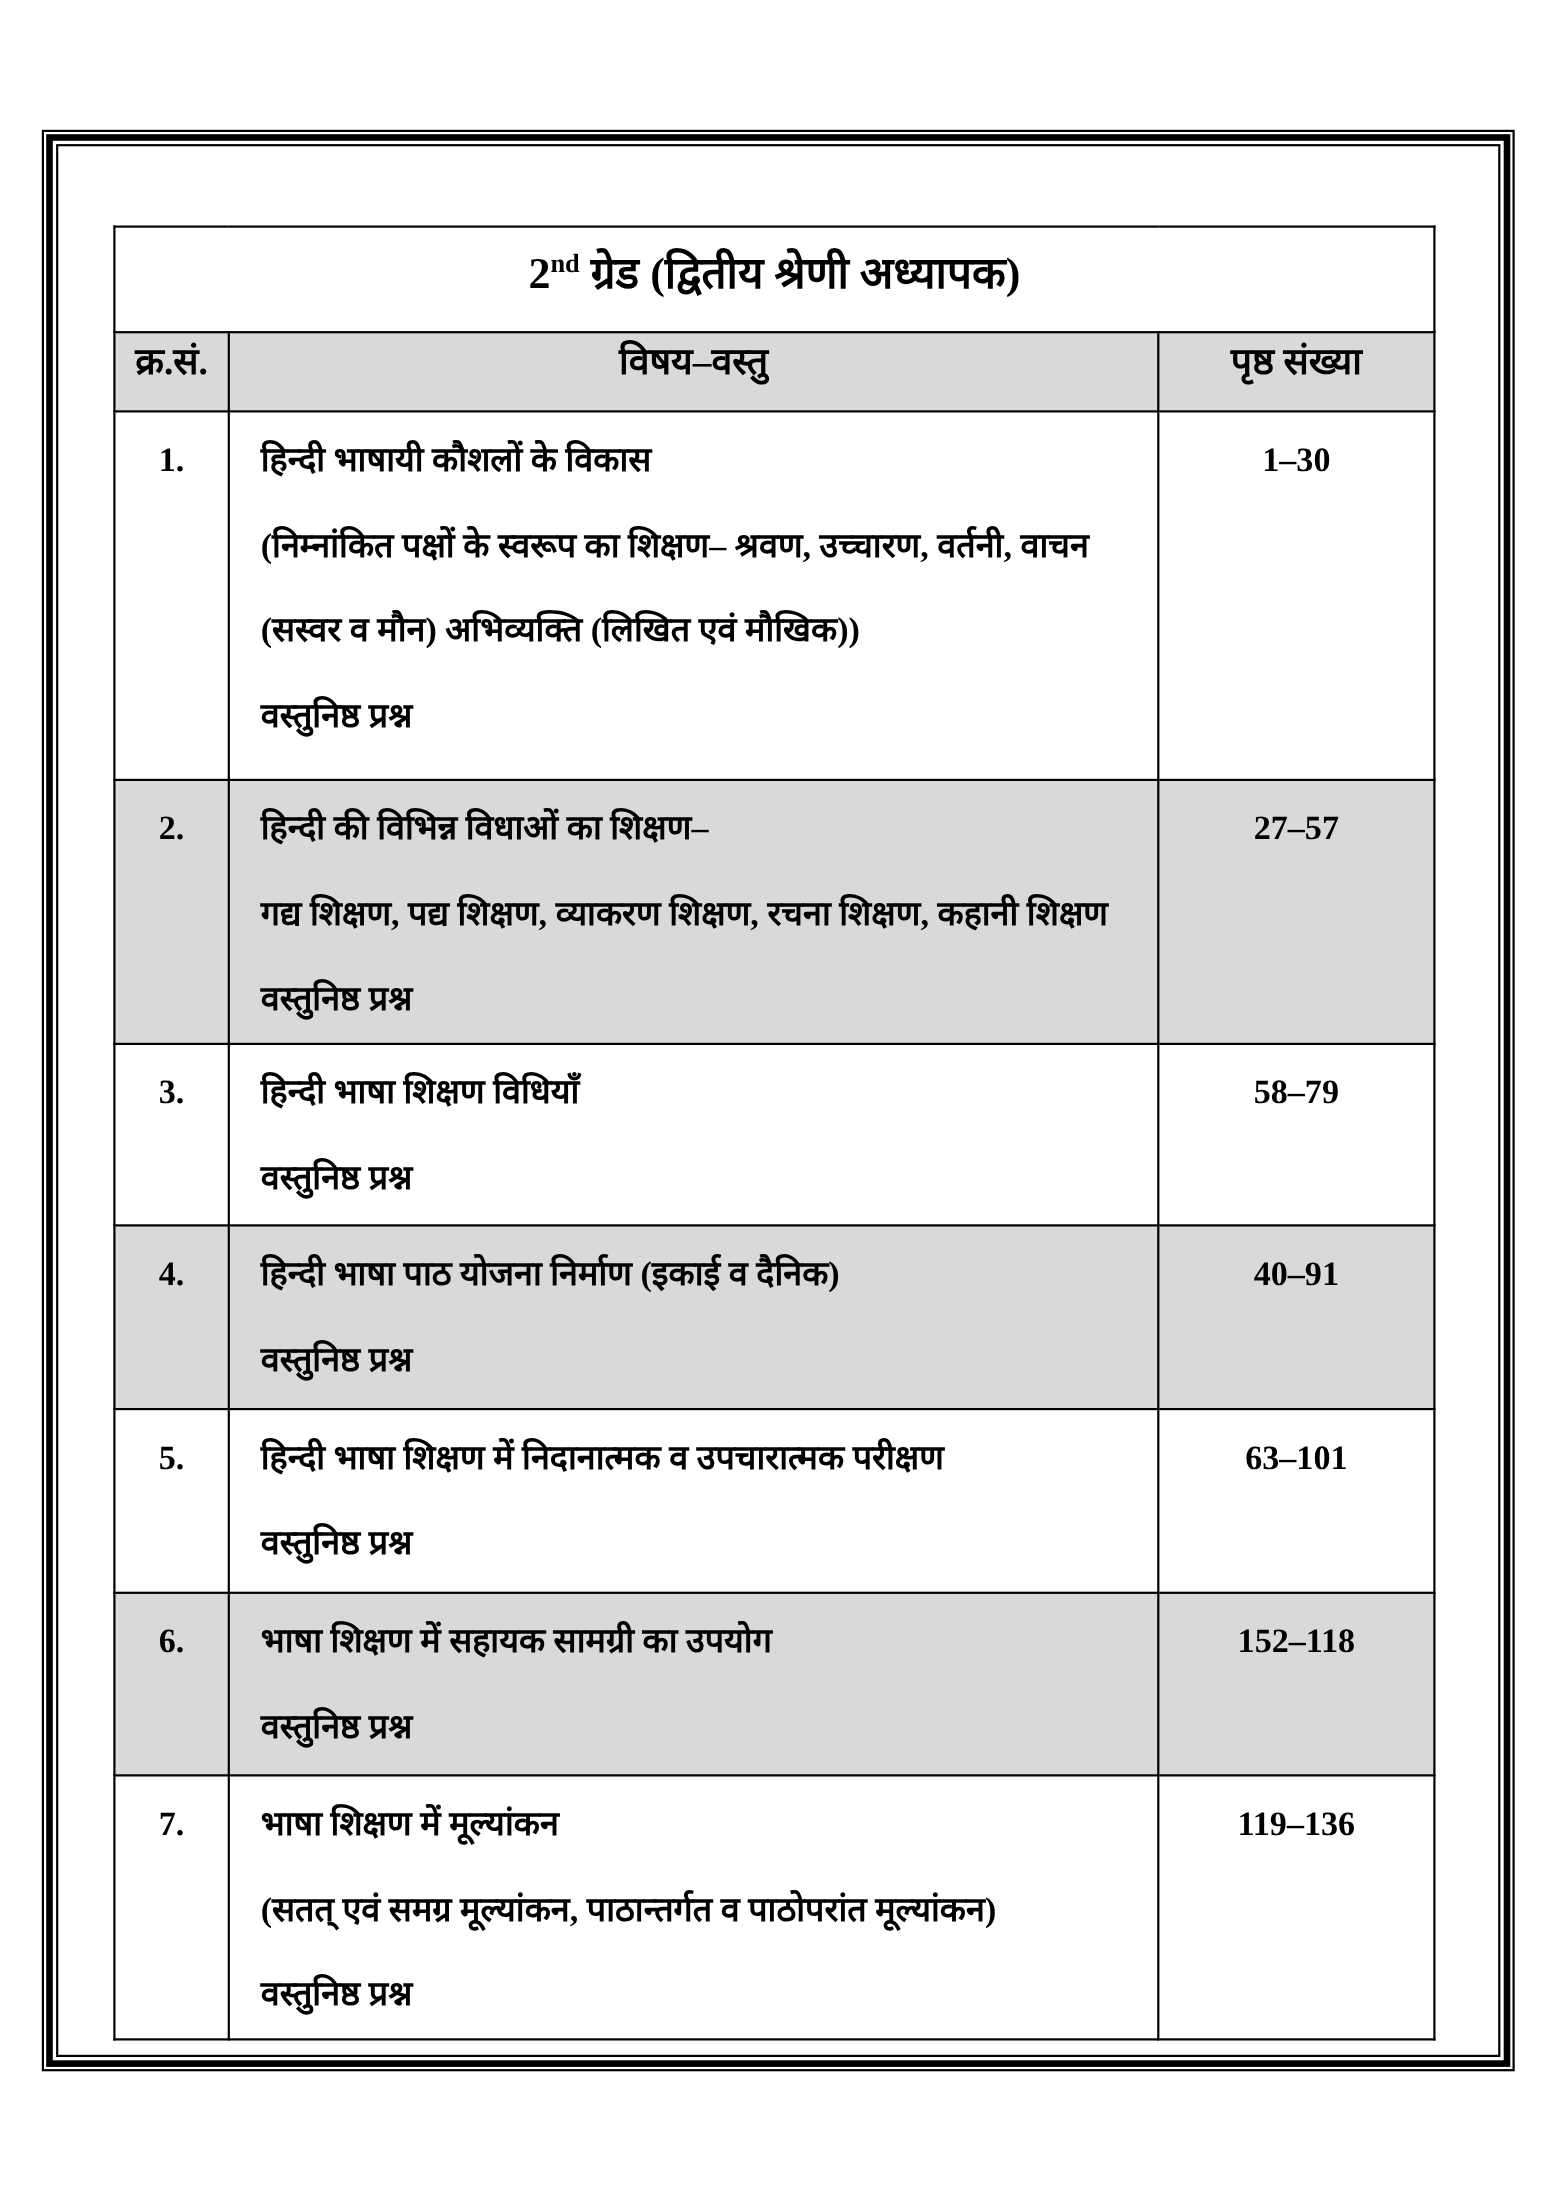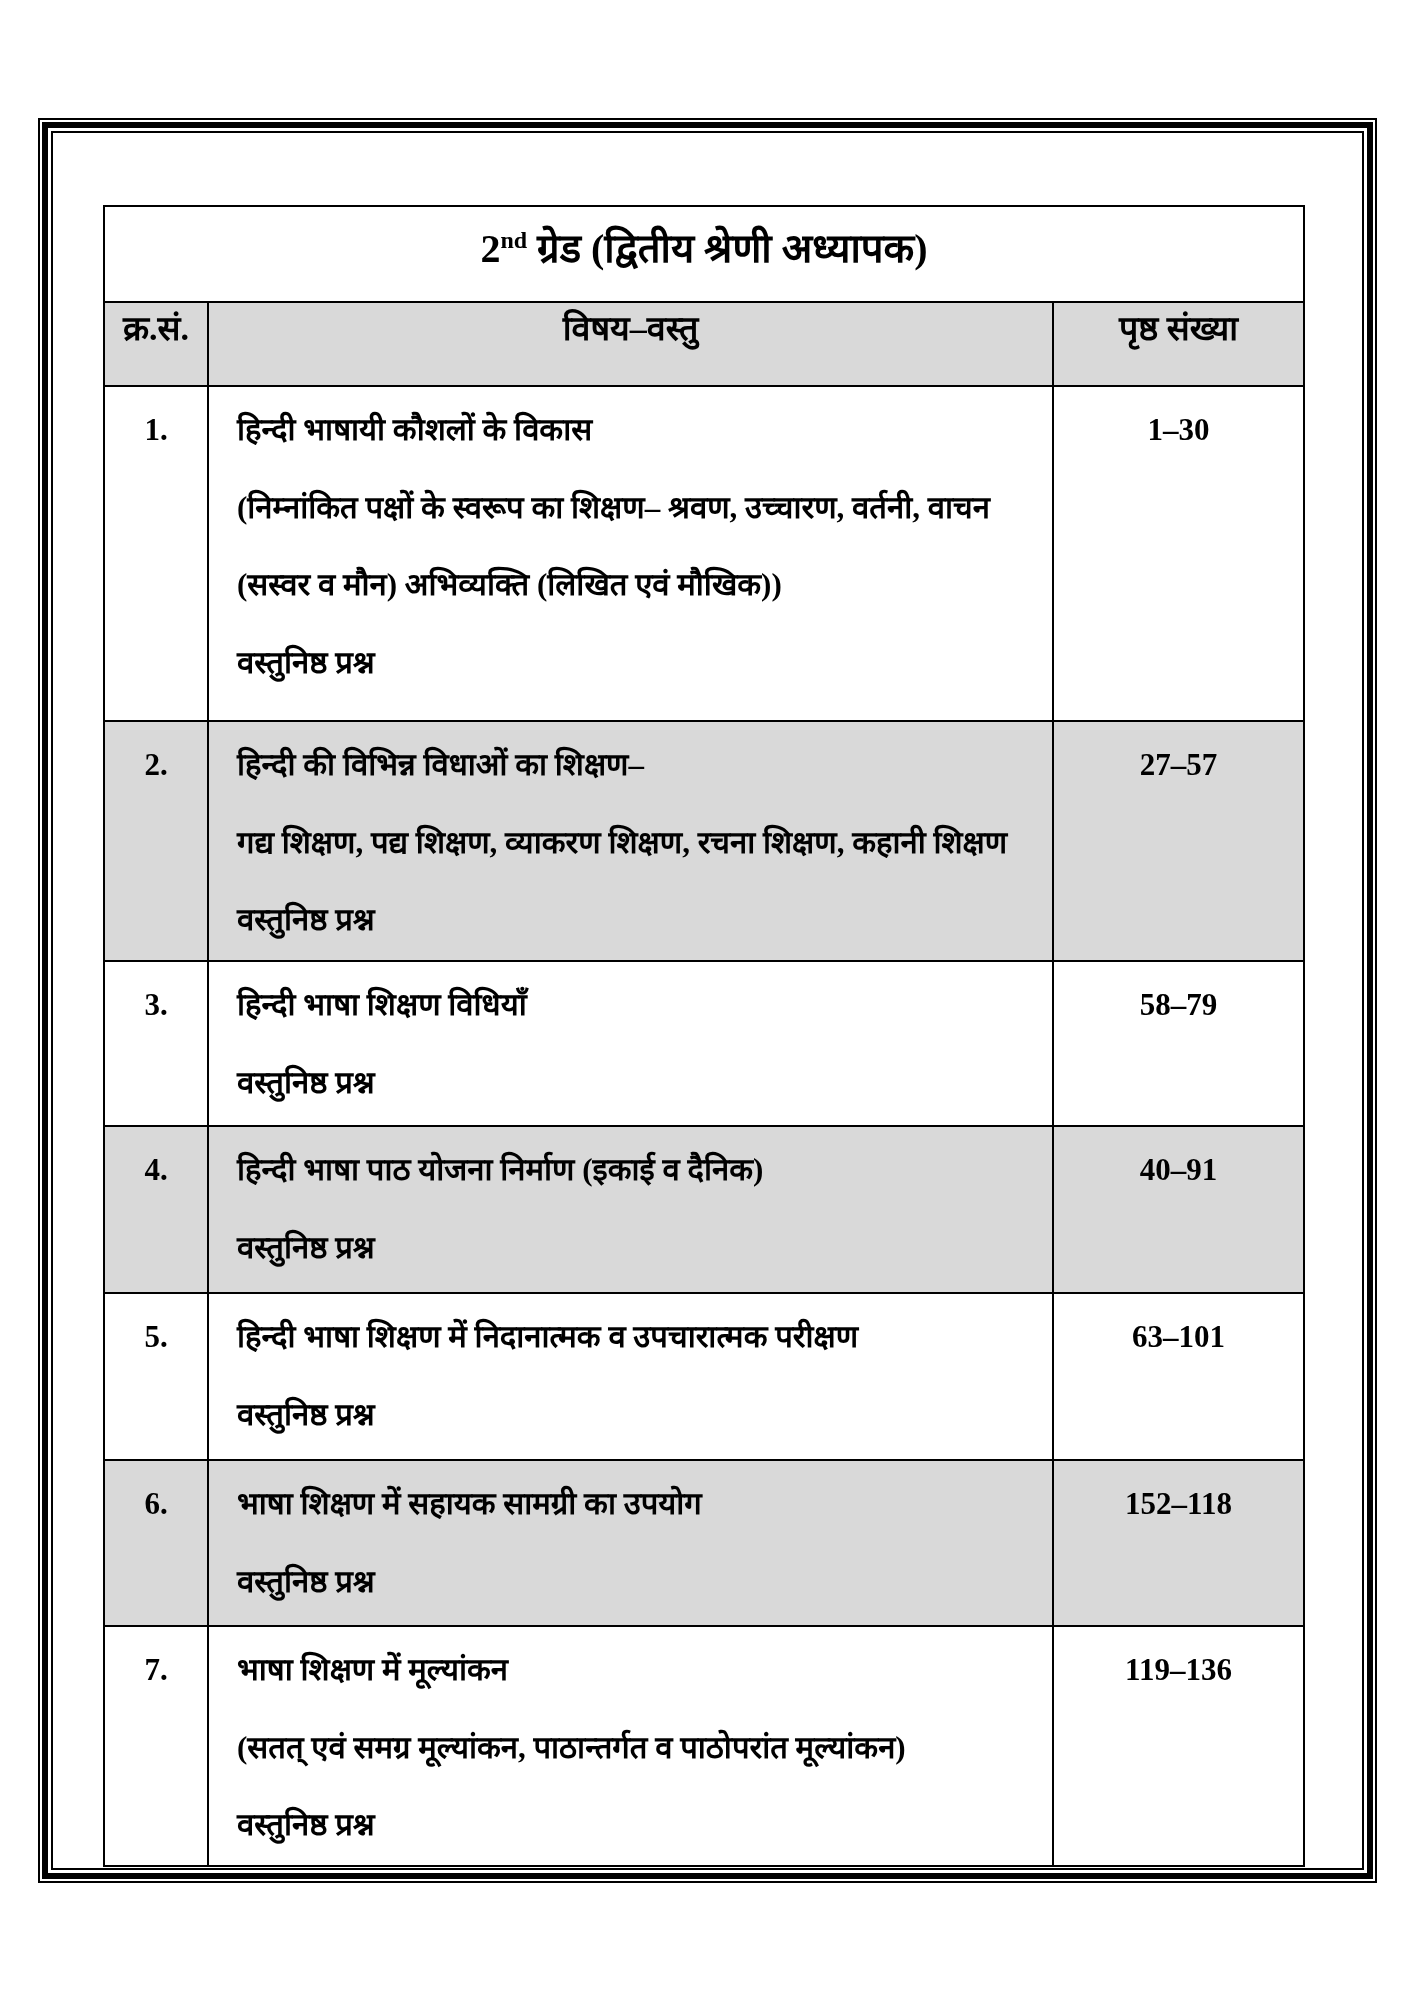--- a/index.html
+++ b/index.html
@@ -61,21 +61,21 @@
     padding-top: 12px;
     font-size: 40px;
     font-weight: bold;
   }
   tr.title-row sup {
     font-size: 24px;
     vertical-align: super;
     line-height: 0;
   }
   tr.header-row td {
-    height: 84px;
+    height: 72px;
     background: #d9d9d9;
     text-align: center;
     vertical-align: middle;
     font-size: 34px;
     padding-bottom: 18px;
   }
   tr.data-row td {
     font-size: 31px;
     line-height: 2.5;
   }

